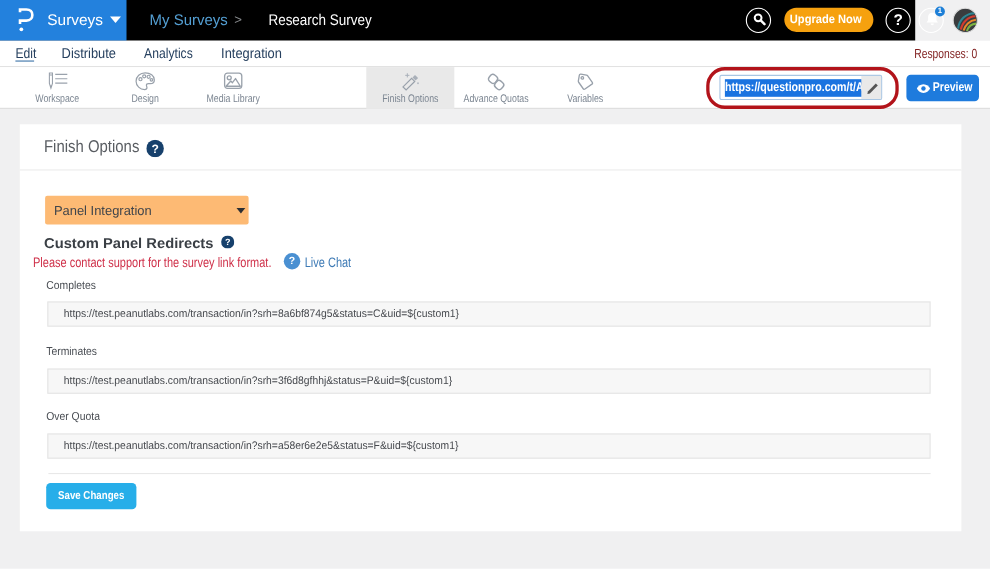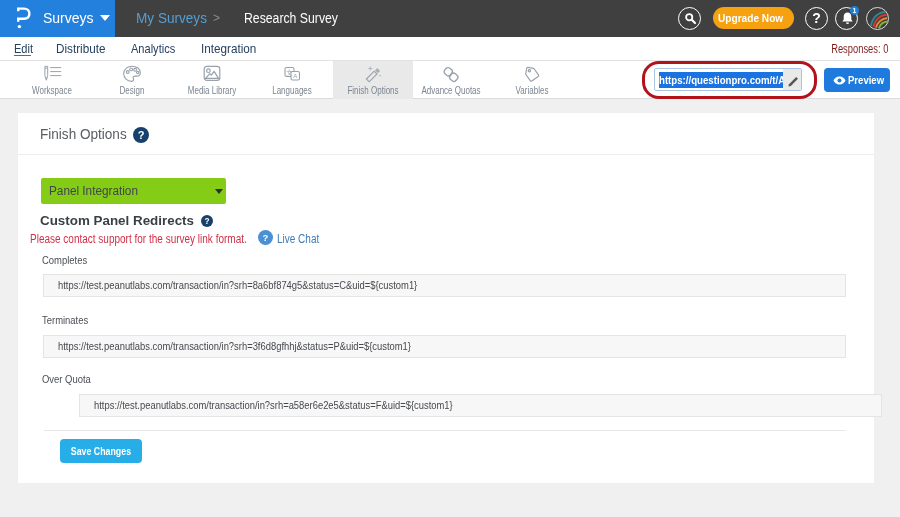--- a/index.html
+++ b/index.html
@@ -2,21 +2,21 @@
 <html><head>
 <meta charset="utf-8">
 <style>
 * { margin:0; padding:0; box-sizing:border-box; }
 html,body { width:900px; height:517px; overflow:hidden; font-family:"Liberation Sans", sans-serif; }
 body { position:relative; background:#f0f0f1; }
 .abs { position:absolute; }
 .cx { display:inline-block; transform-origin:0 50%; white-space:nowrap; }
 
 
-.topbar { left:0; top:0; width:900px; height:37px; background:#404040; }
+.topbar { left:0; top:0; width:832px; height:37px; background:#000000; }
 .logoblock { left:0; top:0; width:115px; height:37px; background:#2381dd; }
 .logoP { left:16px; top:7px; }
 .brandname { left:43px; top:10px; color:#fff; font-size:14px; }
 .brandcaret { left:100px; top:15px; width:0; height:0; border-left:5px solid transparent; border-right:5px solid transparent; border-top:6px solid #fff; }
 .crumb1 { left:136px; top:10px; color:#549fd3; font-size:14px; }
 .crumbsep { left:213px; top:11px; color:#8a8d90; font-size:12px; }
 .crumb2 { left:244px; top:10px; color:#fdfdfd; font-size:14px; }
 .circbtn { width:23px; height:23px; border:1.5px solid #fff; border-radius:50%; top:6.5px; }
 .upgrade { left:713px; top:7px; width:81px; height:22px; background:#f6a10f; border-radius:11px; color:#fff; font-size:11px; font-weight:bold; text-align:center; line-height:22px; }
 .qmark { left:805px; color:#fff; font-weight:bold; font-size:14px; text-align:center; line-height:21px; }
@@ -39,32 +39,32 @@
 .urlsel { left:659px; top:71.5px; width:127px; height:16px; background:#1a73e0; color:#fff; font-size:11.5px; font-weight:bold; line-height:16px; }
 .pencilbg { left:783px; top:69px; width:18px; height:21px; background:#e9e9e9; }
 .pencil { left:787px; top:74px; }
 .preview { left:824px; top:68px; width:66px; height:24px; background:#1e7bdd; border-radius:4px; color:#fff; }
 
 
 .card { left:18px; top:113px; width:856px; height:370px; background:#fff; }
 .h1 { left:22px; top:12px; font-size:15.5px; color:#595d62; }
 .h1q { left:115px; top:14px; }
 .hr1 { left:0; top:41px; width:856px; height:1px; background:#ececec; }
-.dropdown { left:23px; top:65px; width:185px; height:26px; background:#84cc16; border-radius:2px; }
+.dropdown { left:23px; top:65px; width:185px; height:26px; background:#fdba74; border-radius:2px; }
 .dropdown .dtext { position:absolute; left:8px; top:6px; font-size:12px; color:#40454b; }
 .dropdown .dcaret { position:absolute; left:174px; top:11px; width:0; height:0; border-left:4px solid transparent; border-right:4px solid transparent; border-top:5px solid #2c2f33; }
 .cpr { left:22px; top:100px; font-size:13px; font-weight:bold; color:#3a3f45;text-align:center; }
 .cprq { left:183px; top:100px; }
 .redline { left:12px; top:119px; font-size:12.5px; color:#cf3049; }
 .bluq { left:240px; top:117px; width:15px; height:15px; background:#4a90d2; border-radius:50%; color:#fff; font-weight:bold; font-size:9.5px; text-align:center; line-height:15px; }
 .livechat { left:259px; top:119px; font-size:12.5px; color:#3d7ab5; }
 .flabel { left:24px; font-size:10.5px; color:#4a4e54; }
 .finput { left:25px; width:803px; height:23px; background:#f7f7f7; border:1px solid #e4e4e4; font-size:10px; color:#46494e; line-height:21px; padding-left:14px; white-space:nowrap; overflow:hidden; }
 .hr2 { left:26px; top:317px; width:802px; height:1px; background:#e8e8e8; }
-.savebtn { left:24px; top:326px; width:82px; height:24px; background:#27aee9; border-radius:4px; color:#fff; text-align:center;margin-left:18px; }
+.savebtn { left:24px; top:326px; width:82px; height:24px; background:#27aee9; border-radius:4px; color:#fff; text-align:center; }
 </style>
 </head>
 <body>
 
 <div class="abs topbar">
 <div class="abs logoblock"></div>
 <div class="abs logoP">
   <svg width="15" height="23" viewBox="0 0 15 23">
     <path d="M2.2 4.2 L2.2 1.6 L8 1.6 C11.6 1.6 13.4 3.8 13.4 6.6 C13.4 9.4 11.6 11.7 8 11.7 L2.2 11.7 L2.2 14.8" fill="none" stroke="#fff" stroke-width="2.4"></path>
     <circle cx="3.4" cy="19.6" r="1.7" fill="#fff"></circle>
@@ -134,29 +134,20 @@
 </div>
 <div class="abs tool" style="left:97px; width:70px;">
   <span class="ticon"><svg width="19" height="18" viewBox="0 0 19 18" stroke="#99a1ab" fill="none" stroke-width="1.1">
     <path d="M9.5 1.2 C4.8 1.2 1.2 4.6 1.2 8.8 C1.2 13 4.8 16.4 9 16.4 C10.3 16.4 11.1 15.6 11.1 14.6 C11.1 13.7 10.6 13.4 10.6 12.6 C10.6 11.7 11.4 11.1 12.5 11.1 L14.2 11.1 C16.3 11.1 17.8 9.6 17.8 7.7 C17.8 3.9 14.2 1.2 9.5 1.2 Z"></path>
     <circle cx="5.2" cy="7" r="1.4"></circle>
           <circle cx="8.6" cy="4.4" r="1.4"></circle>
           <circle cx="12.6" cy="4.8" r="1.4"></circle>
           <circle cx="15.2" cy="7.6" r="1.2"></circle>
   </svg></span>
   <span class="tlabel">Design</span>
-</div>
-<div class="abs tool" style="left:257px; width:70px;">
-  <span class="ticon"><svg width="20" height="18" viewBox="0 0 20 18" stroke="#99a1ab" fill="none" stroke-width="1.1">
-    <rect x="3" y="2.5" width="9" height="9" rx="1.5"></rect>
-    <rect x="9" y="6.5" width="8.5" height="8.5" rx="1.5" fill="#fff"></rect>
-    <text x="7.5" y="9.6" font-size="6.5" fill="#99a1ab" stroke="none" text-anchor="middle">文</text>
-    <text x="13.2" y="13.4" font-size="6" fill="#99a1ab" stroke="none" text-anchor="middle">A</text>
-  </svg></span>
-  <span class="tlabel">Languages</span>
 </div>
 <div class="abs tool toolactive" style="left:333px; width:80px;">
   <span class="ticon"><svg width="20" height="20" viewBox="0 0 20 20">
     <path d="M3.4 14 L11.2 6.2 L14 9 L6.2 16.8 Z" fill="none" stroke="#99a1ab" stroke-width="1.1"></path>
     <path d="M12 5.4 L14.3 3.1 L17.1 5.9 L14.8 8.2 Z" fill="#a9b0b9"></path>
     <path d="M7.3 1.6 L7.3 5.4 M5.4 3.5 L9.2 3.5" stroke="#a9b0b9" stroke-width="0.9"></path>
     <circle cx="17" cy="10.6" r="0.9" fill="#b6bcc4"></circle>
   </svg></span>
   <span class="tlabel">Finish Options</span>
 </div>
@@ -210,16 +201,16 @@
       </svg></div>
   <div class="abs redline"><span class="cx" style="transform:scaleX(0.8);">Please contact support for the survey link format.</span></div>
   <div class="abs bluq">?</div>
   <div class="abs livechat"><span class="cx" style="transform:scaleX(0.8);">Live Chat</span></div>
 
   <div class="abs flabel" style="top:140.5px;"><span class="cx" style="transform:scaleX(0.9);">Completes</span></div>
   <div class="abs finput" style="top:161px;"><span class="cx" style="transform:scaleX(0.94);">https://test.peanutlabs.com/transaction/in?srh=8a6bf874g5&amp;status=C&amp;uid=${custom1}</span></div>
   <div class="abs flabel" style="top:200.5px;"><span class="cx" style="transform:scaleX(0.9);">Terminates</span></div>
   <div class="abs finput" style="top:222px;"><span class="cx" style="transform:scaleX(0.94);">https://test.peanutlabs.com/transaction/in?srh=3f6d8gfhhj&amp;status=P&amp;uid=${custom1}</span></div>
   <div class="abs flabel" style="top:259.5px;"><span class="cx" style="transform:scaleX(0.9);">Over Quota</span></div>
-  <div class="abs finput" style="top:281px;margin-left:36px;"><span class="cx" style="transform:scaleX(0.94);">https://test.peanutlabs.com/transaction/in?srh=a58er6e2e5&amp;status=F&amp;uid=${custom1}</span></div>
+  <div class="abs finput" style="top:281px;"><span class="cx" style="transform:scaleX(0.94);">https://test.peanutlabs.com/transaction/in?srh=a58er6e2e5&amp;status=F&amp;uid=${custom1}</span></div>
   <div class="abs hr2"></div>
   <div class="abs savebtn"><span class="cx" style="font-size:10.5px; font-weight:bold; transform:scaleX(0.84); transform-origin:50% 50%; margin-top:6px;">Save Changes</span></div>
 </div>
 
 </body></html>

